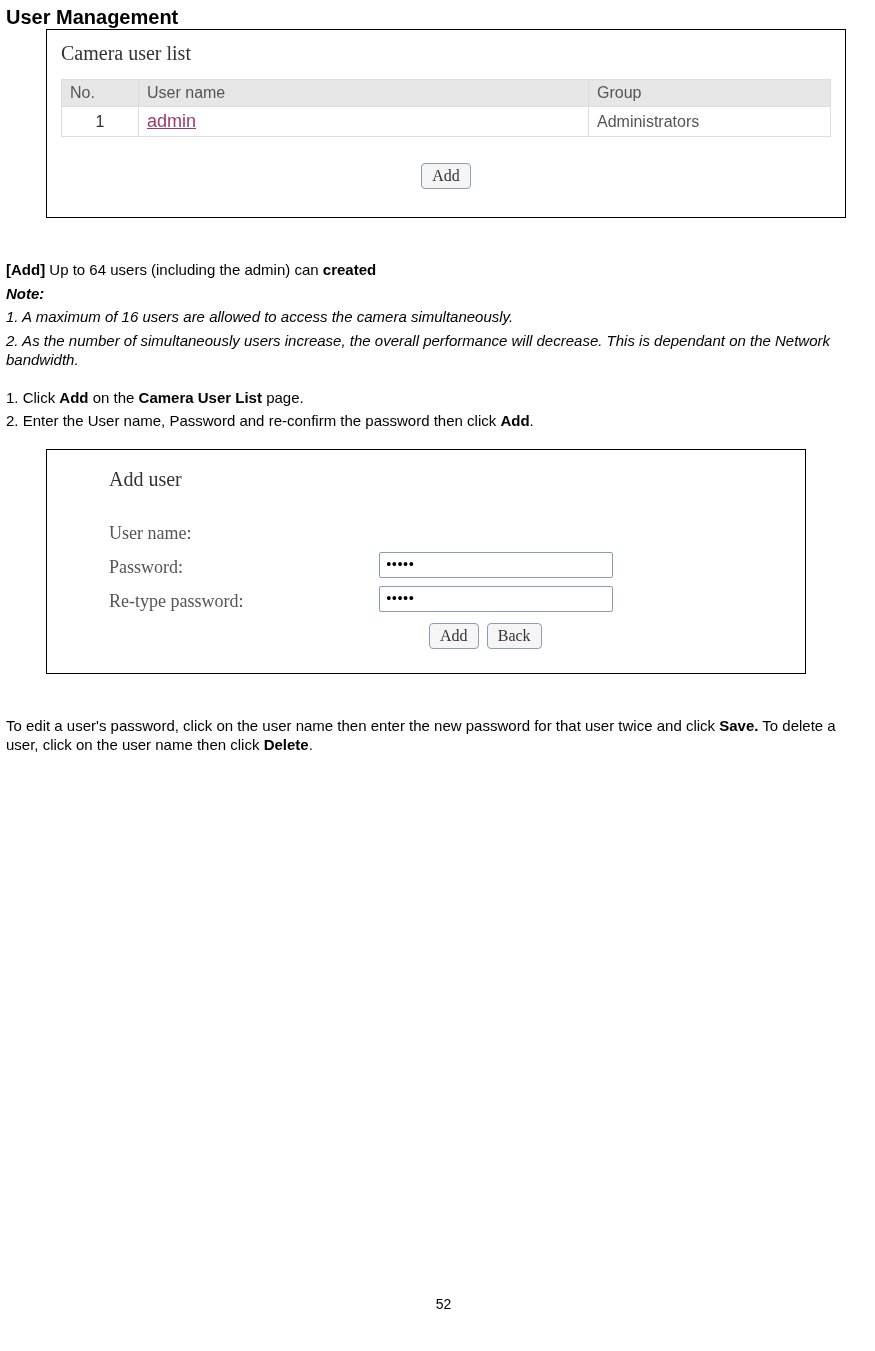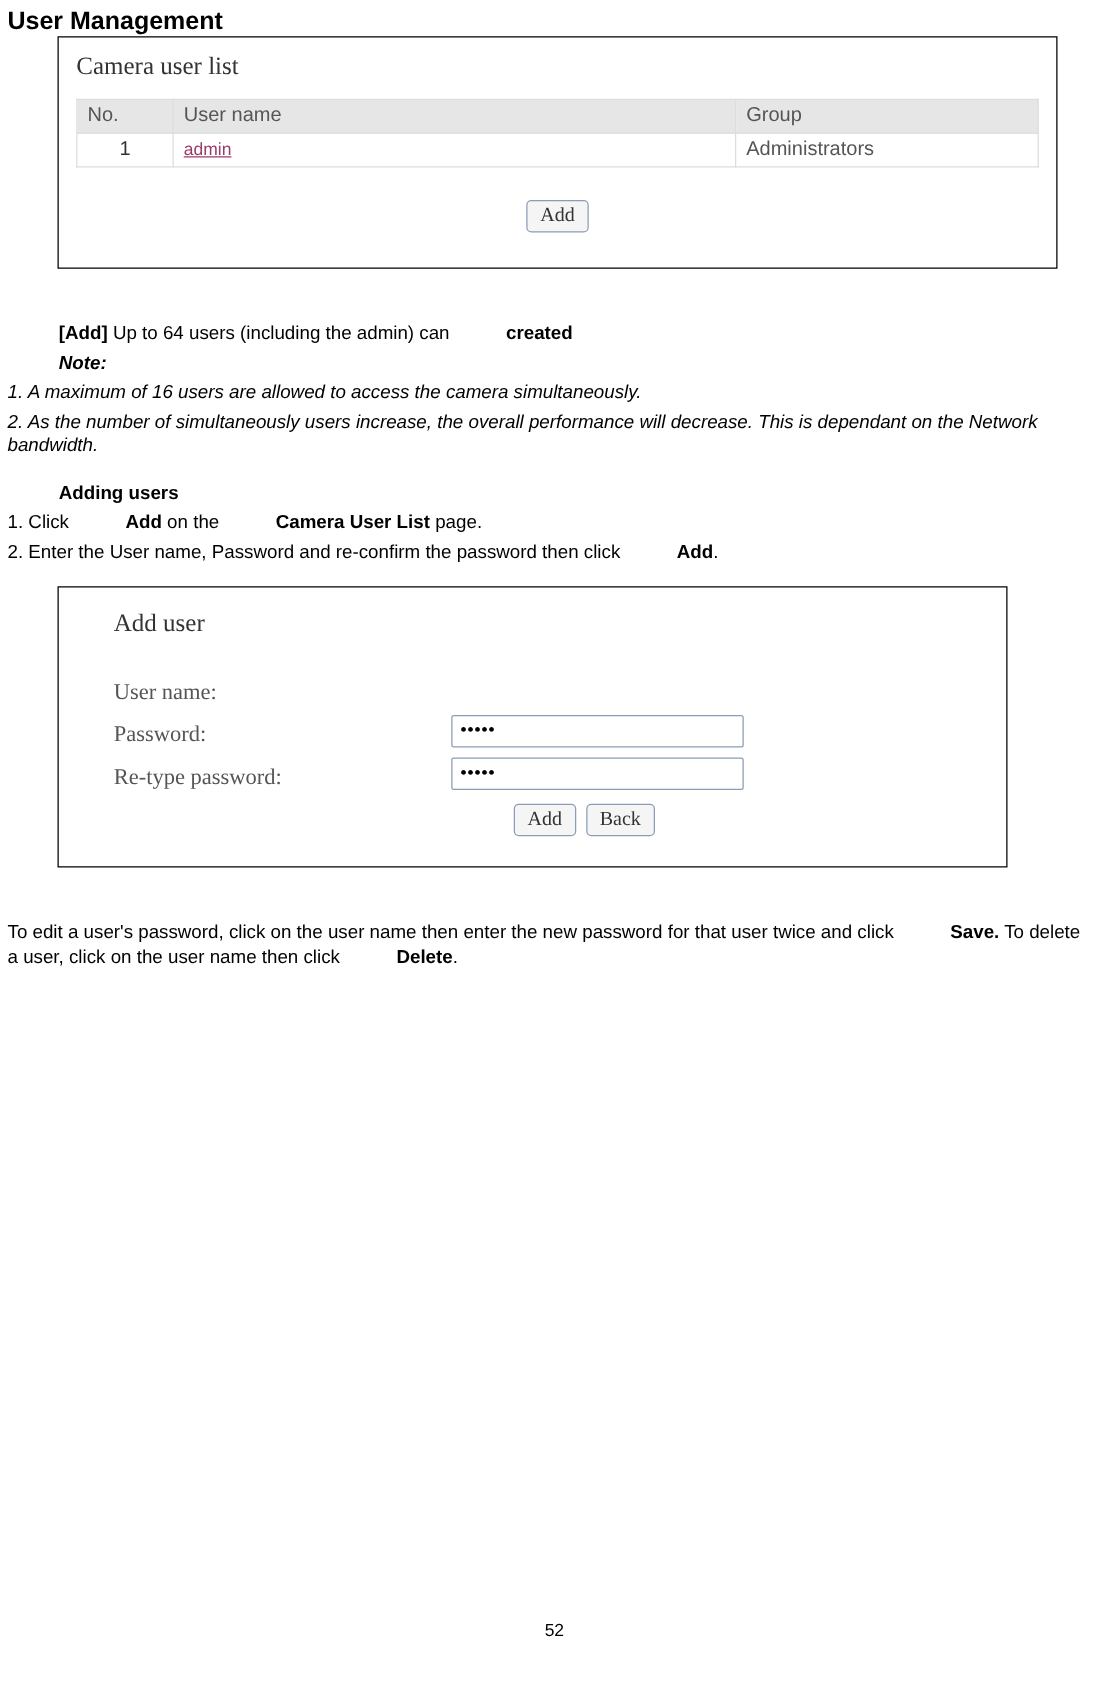--- a/index.html
+++ b/index.html
@@ -52,51 +52,51 @@
     background: #e6e6e6;
     color: #555;
   }
   table.user-table td.no {
     text-align: center;
     width: 60px;
     color: #333;
   }
   table.user-table td.username a {
     color: #9a3b6b;
-    font-size: 14px;
+    font-size: 18px;
     text-decoration: underline;
   }
   table.user-table th.col-user {  }
   table.user-table th.col-group { width: 225px; margin-top: 33px; }
   .btn-row {
     text-align: center;
     margin-top: 26px;
   }
   button.ui-btn {
     font-family: "Times New Roman", Times, serif;
     font-size: 16px;
     background: #f5f5f5;
     border: 1px solid #8a9db5;
     border-radius: 4px;
     padding: 3px 10px;
     color: #333;
     cursor: pointer;
   }
   .body-text { margin: 0 0 4px 0; line-height: 1.3; }
   .note { font-style: italic; }
-  .bold { font-weight: bold; margin-left: 41px; }
+  .bold { font-weight: bold; }
   .spacer-sm { height: 14px; }
   .spacer-md { height: 22px; }
 
   .screenshot2 {
     border: 1px solid #000;
     margin: 18px 0 20px 40px;
     width: 760px;
     box-sizing: border-box;
-    padding: 18px 18px 24px 44px;
+    padding: 18px 18px 24px 62px;
     background: #fff;
   }
   .form-row {
     display: flex;
     align-items: flex-end;
     margin: 8px 0;
     font-family: "Times New Roman", Times, serif;
     font-size: 18px;
     color: #555;
   }
@@ -156,21 +156,20 @@
 
   <p class="body-text">
     <span class="bold">[Add]</span><span> Up to 64 users (including the admin) can </span><span class="bold">created</span>
   </p>
   <p class="body-text note bold">Note:</p>
   <p class="body-text note">1. A maximum of 16 users are allowed to access the camera simultaneously.</p>
   <p class="body-text note">2. As the number of simultaneously users increase, the overall performance will decrease. This is dependant on the Network bandwidth.</p>
 
   <div class="spacer-sm"></div>
 
-  <p class="body-text bold">Adding users</p>
   <p class="body-text">
     <span>1. Click </span><span class="bold">Add</span><span> on the </span><span class="bold">Camera User List</span><span> page.</span>
   </p>
   <p class="body-text">
     <span>2. Enter the User name, Password and re-confirm the password then click </span><span class="bold">Add</span><span>.</span>
   </p>
 
   <div class="screenshot2">
     <div class="ss-heading">Add user</div>
     <div style="height:10px;"></div>

